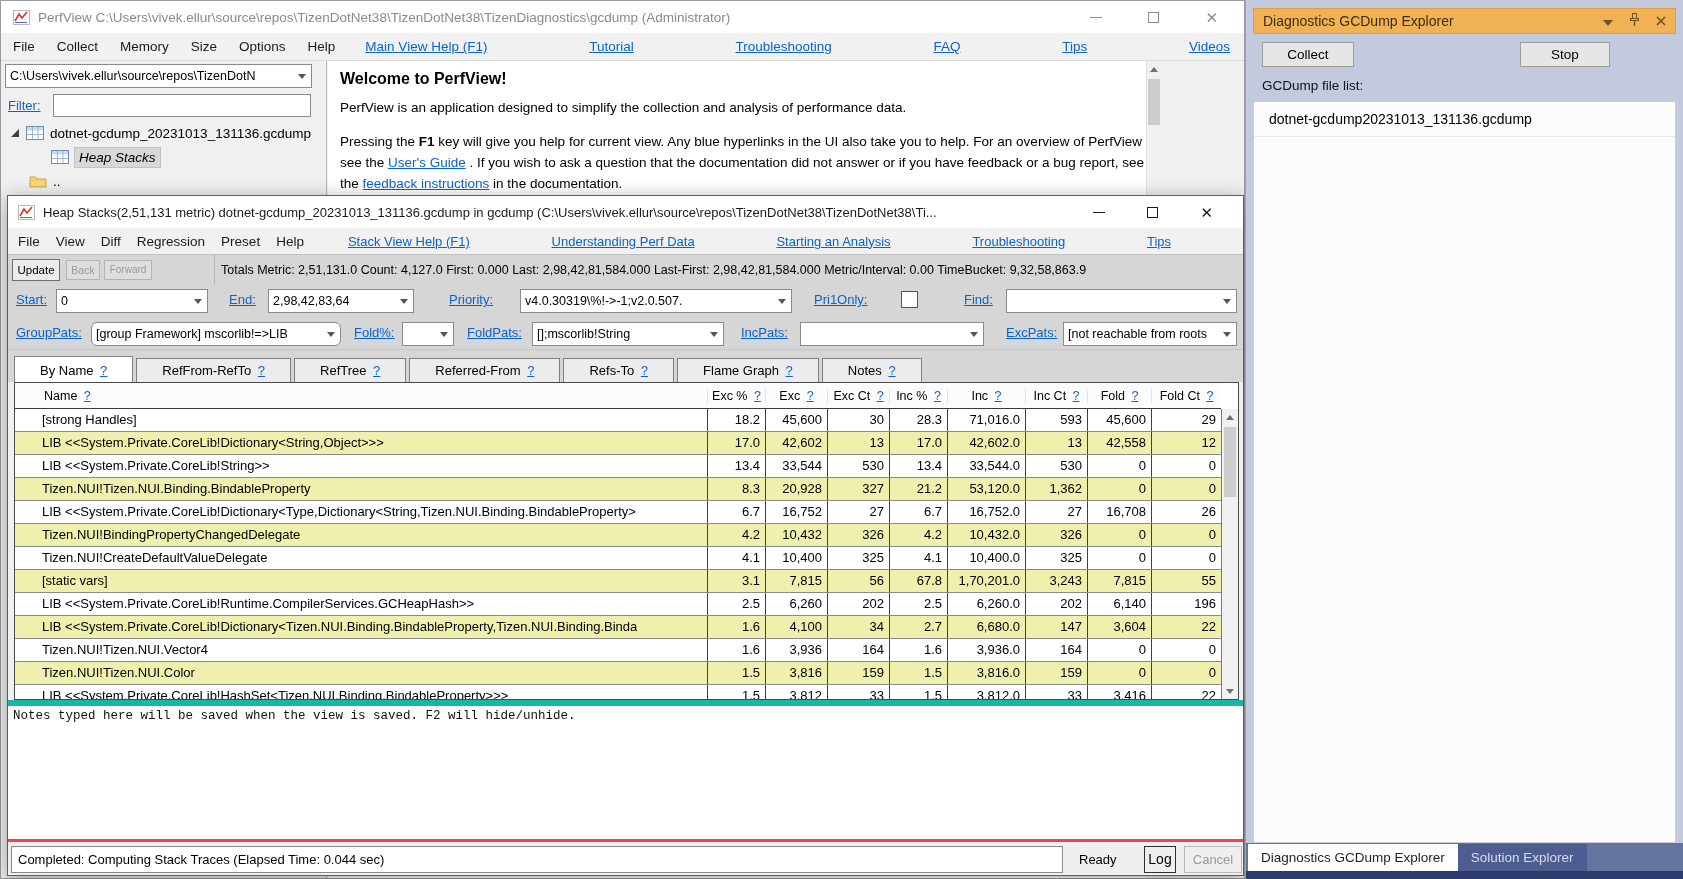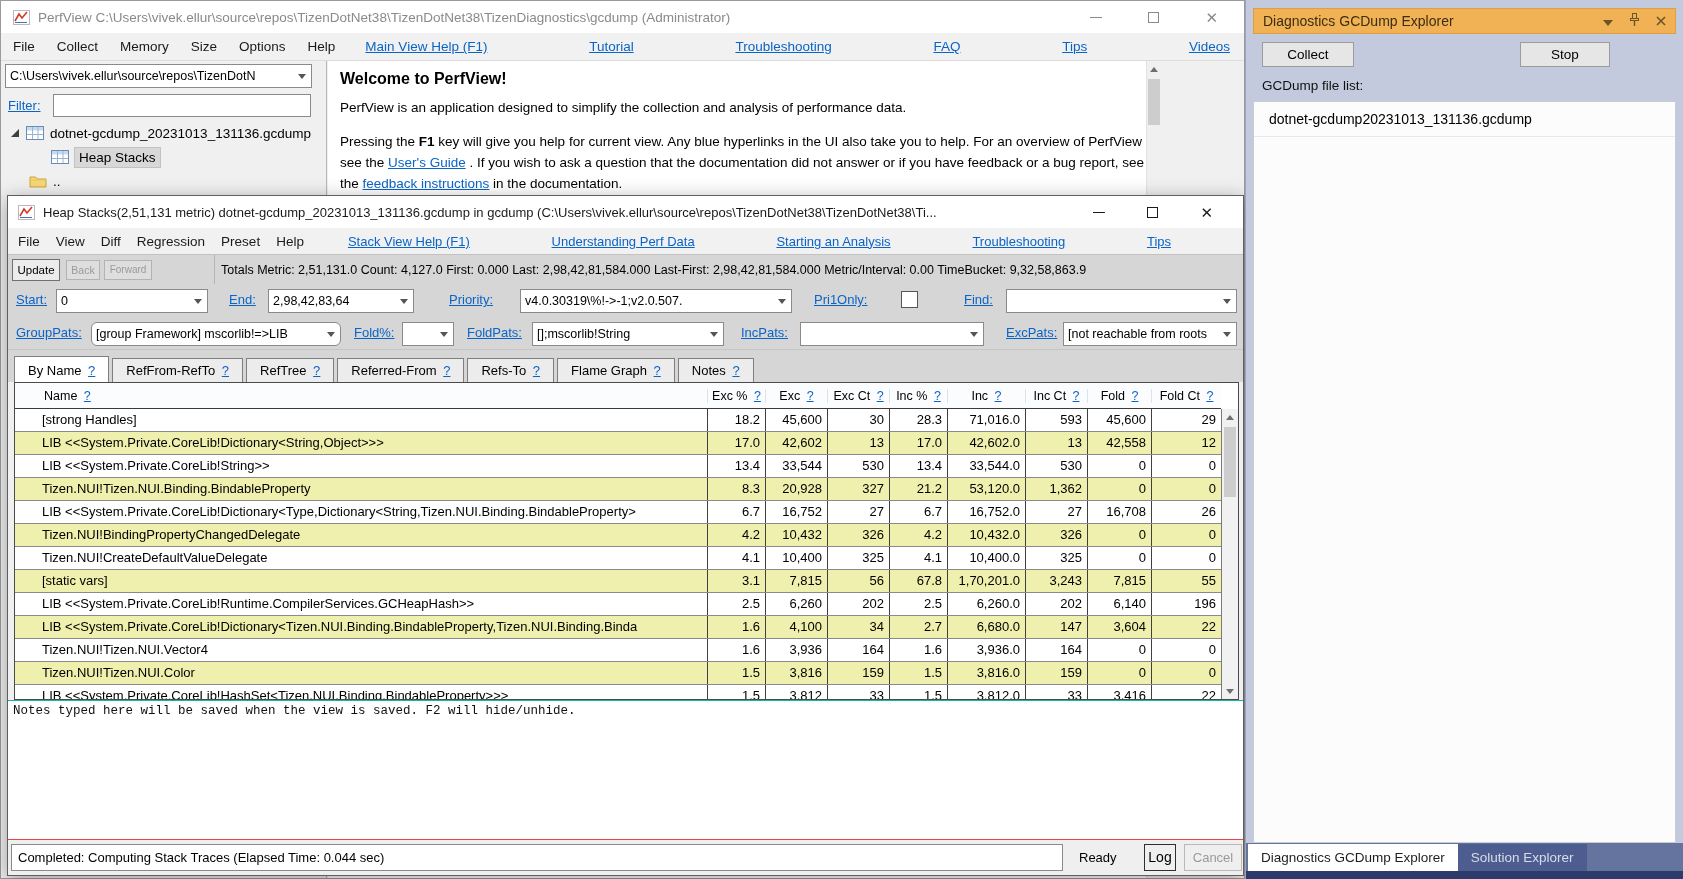--- a/index.html
+++ b/index.html
@@ -29,21 +29,21 @@
   .combo { background:#fff; border:1px solid #8a8a8a; display:flex; align-items:center; overflow:hidden; cursor:default; }
   .combo .val { flex:1; padding:0 4px; font-size:12.5px; white-space:nowrap; overflow:hidden; }
   .carrow { width:0; height:0; border-left:4px solid transparent; border-right:4px solid transparent; border-top:5px solid #555; margin:0 5px 0 2px; flex:none; }
   .mw-path { left:4px; top:3px; width:307px; height:24px; }
   .mw-filter-label { left:7px; top:37px; font-size:13px; }
   .mw-filter-input { left:52px; top:33px; width:258px; height:23px; background:#fff; border:1px solid #8a8a8a; }
   .tree-row { position:absolute; left:0; height:24px; display:flex; align-items:center; white-space:nowrap; }
   .expander { display:inline-flex; margin-left:9px; }
   .tree-icon { display:inline-flex; margin:0 6px; }
   .tree-label { font-size:13.5px; }
-  .sel { background:#d8d8d8; outline:1px solid #c2c2c2; padding:2px 4px; }
+  .sel { background:#d8d8d8; outline:1px solid #c2c2c2; padding:2px 4px;font-style:italic; }
   .mw-welcome { position:absolute; left:327px; top:60px; width:833px; bottom:0; background:#fff; padding:7px 16px 0 12px; overflow:hidden; }
   .mw-welcome h1 { font-size:16px; margin:2px 0 10px; }
   .mw-welcome p { font-size:13.5px; line-height:1.55; margin:0 0 13px; max-width:805px; }
   .wsb { position:absolute; right:0; top:0; bottom:0; width:15px; background:#f0f0f0; border-left:1px solid #e2e2e2; }
   .sb-btn { position:absolute; left:0; width:100%; height:16px; display:flex; align-items:center; justify-content:center; }
   .tri-up { width:0; height:0; border-left:4px solid transparent; border-right:4px solid transparent; border-bottom:5px solid #6f6f6f; }
   .tri-down { width:0; height:0; border-left:4px solid transparent; border-right:4px solid transparent; border-top:5px solid #6f6f6f; }
   .sb-thumb { position:absolute; left:1px; width:12px; background:#cdcdcd; }
 
   
@@ -65,40 +65,40 @@
   .hw-back { left:58px; top:5px; width:34px; height:20px; line-height:18px; font-size:10.5px; }
   .hw-forward { left:96px; top:5px; width:48px; height:20px; line-height:18px; font-size:10px; }
   .hw-totals { left:206px; top:0; right:2px; height:30px; line-height:30px; font-size:12.5px; white-space:nowrap; overflow:hidden; border-left:1px solid #b5b5b5; padding-left:6px; }
   .frow { position:absolute; left:0; right:0; height:33px; background:#d6d6d6; }
   .hw-frow1 { top:88px; }
   .hw-frow2 { top:121px; border-bottom:1px solid #c6c6c6; }
   .flabel { position:absolute; top:8px; font-size:13px; color:#0a64c8; text-decoration:underline; white-space:nowrap; }
   .frow .combo { position:absolute; top:5px; height:24px; }
   .cb { position:absolute; top:7px; width:17px; height:17px; background:#fff; border:1px solid #565656; }
   .hw-tabs { position:absolute; left:0; top:154px; right:0; height:32px; background:#d6d6d6; padding:5px 0 0 6px; display:flex; align-items:flex-end; }
-  .htab { border:1px solid #7f7f7f; border-bottom:none; background:#ececec; padding:4px 13px 4px; margin-right:3px; font-size:13px; white-space:nowrap; cursor:pointer; }
+  .htab { border:1px solid #7f7f7f; border-bottom:none; background:#ececec; padding:4px 25px 4px; margin-right:3px; font-size:13px; white-space:nowrap; cursor:pointer; }
   .htab.active { background:#fff; padding-top:6px; }
   .hw-table { position:absolute; left:6px; top:186px; width:1225px; height:318px; background:#fff; border:1px solid #4a4a4a; }
   .hw-thead { display:flex; height:26px; margin-right:17px; background:#fbfcfe; border-bottom:1px solid #3a3a3a; align-items:center; }
   .hcell { font-size:12.5px; white-space:nowrap; overflow:hidden; padding:0 4px; border-left:1px solid #dde3ec; text-align:center; }
   .hcell.c0 { border-left:none; text-align:left; padding-left:8px; }
   .hw-tbody { margin-right:17px; height:290px; overflow:hidden; }
   .trow { display:flex; height:23px; line-height:21px; border-bottom:1px solid #8a8a8a; background:#fff; cursor:default; }
   .trow.alt { background:#f0f0ae; }
   .tcell { font-size:13px; white-space:nowrap; overflow:hidden; }
   .tcell.c0 { padding-left:6px; }
   .tcell.num { text-align:right; padding-right:5px; border-left:1px solid #404040; }
   .c0 { flex:1; min-width:0;margin-left:21px; }
   .c1 { width:58px; flex:none; } .c2 { width:62px; flex:none; } .c3 { width:62px; flex:none; }
   .c4 { width:58px; flex:none; } .c5 { width:78px; flex:none; } .c6 { width:62px; flex:none; }
   .c7 { width:64px; flex:none; } .c8 { width:70px; flex:none; }
   .hw-vscroll { position:absolute; right:0; top:26px; bottom:0; width:17px; background:#f1f1f1; border-left:1px solid #7a7a7a; }
   .hw-vscroll .sb-thumb { top:18px; height:70px; left:2px; }
-  .hw-notes { position:absolute; left:0; top:504px; right:0; bottom:36px; background:#fff; border-top:1px solid #14b8a6; font-family:"Liberation Mono", monospace; font-size:12.5px; padding:3px 5px; color:#111; }
-  .hw-status { position:absolute; left:0; bottom:0; right:0; height:36px; background:#efefef; border-top:1px solid #ef4444; }
+  .hw-notes { position:absolute; left:0; top:504px; right:0; bottom:36px; background:#fff; border-top:6px solid #14b8a6; font-family:"Liberation Mono", monospace; font-size:12.5px; padding:3px 5px; color:#111; }
+  .hw-status { position:absolute; left:0; bottom:0; right:0; height:36px; background:#efefef; border-top:3px solid #ef4444; }
   .status-box { position:absolute; left:3px; top:4px; width:1052px; height:27px; background:#fff; border:1px solid #8a8a8a; font-size:13px; line-height:25px; padding-left:6px; white-space:nowrap; overflow:hidden; }
   .status-ready { position:absolute; left:1071px; top:10px; font-size:13px; }
   .status-log { position:absolute; left:1136px; top:4px; width:32px; height:27px; border:1px solid #2f2f2f; background:#efefef; text-align:center; line-height:25px; font-size:14px; cursor:pointer; }
   .status-cancel { position:absolute; left:1176px; top:4px; width:58px; height:27px; border:1px solid #b9b9b9; background:#efefef; color:#9a9a9a; text-align:center; line-height:25px; font-size:13px; }
 
   
   .rp { position:absolute; left:1245px; top:0; width:438px; height:879px; background:#c3cade; border-left:1px solid #9aa3bd; }
   .rp-titlebar { position:absolute; left:7px; right:7px; top:8px; height:26px; background:#f0b254; border:1px solid #dd9f40; display:flex; align-items:center; padding:0 9px; }
   .rp-title { flex:1; font-size:14px; color:#3c2e12; white-space:nowrap; overflow:hidden; }
   .rp-ticons { display:flex; gap:16px; align-items:center; }

